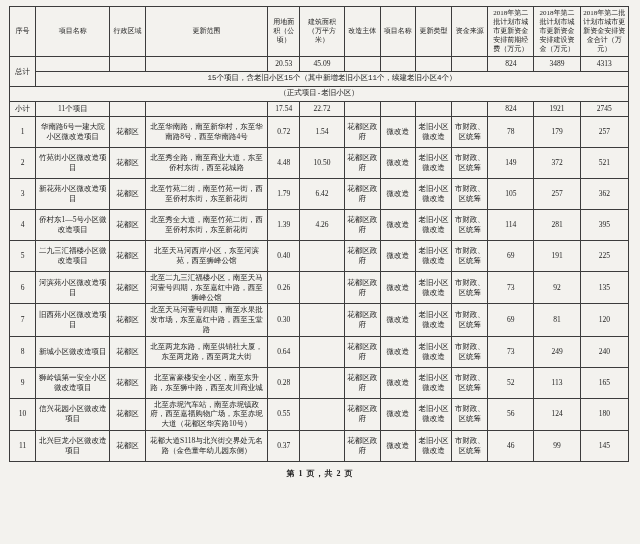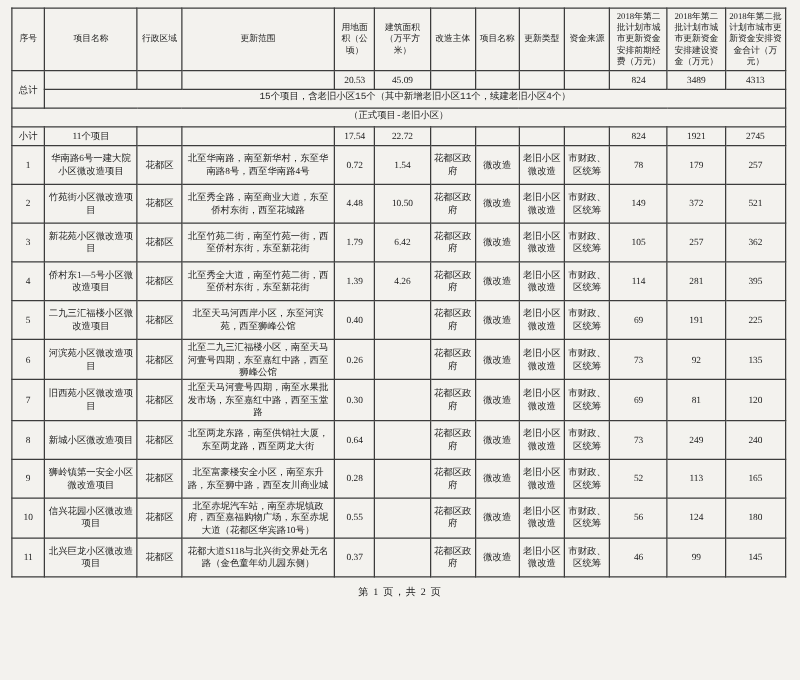--- a/index.html
+++ b/index.html
@@ -44,20 +44,21 @@
   td.left { text-align:left; padding-left:4px;font-family:Liberation Mono, monospace; }
   td.bold { font-weight:bold; }
   .c-name, .c-scope { text-align:left; }
   tr.project-row td { height:31px; }
   .footer {
     text-align:center;
     font-size:8px;
     margin-top:6px;
     color:#222;
     letter-spacing:1px;
+    font-weight:bold;
   }
 </style>
 </head>
 <body>
 
 <div class="page">
 
 
   <table class="plan">
     <colgroup>

